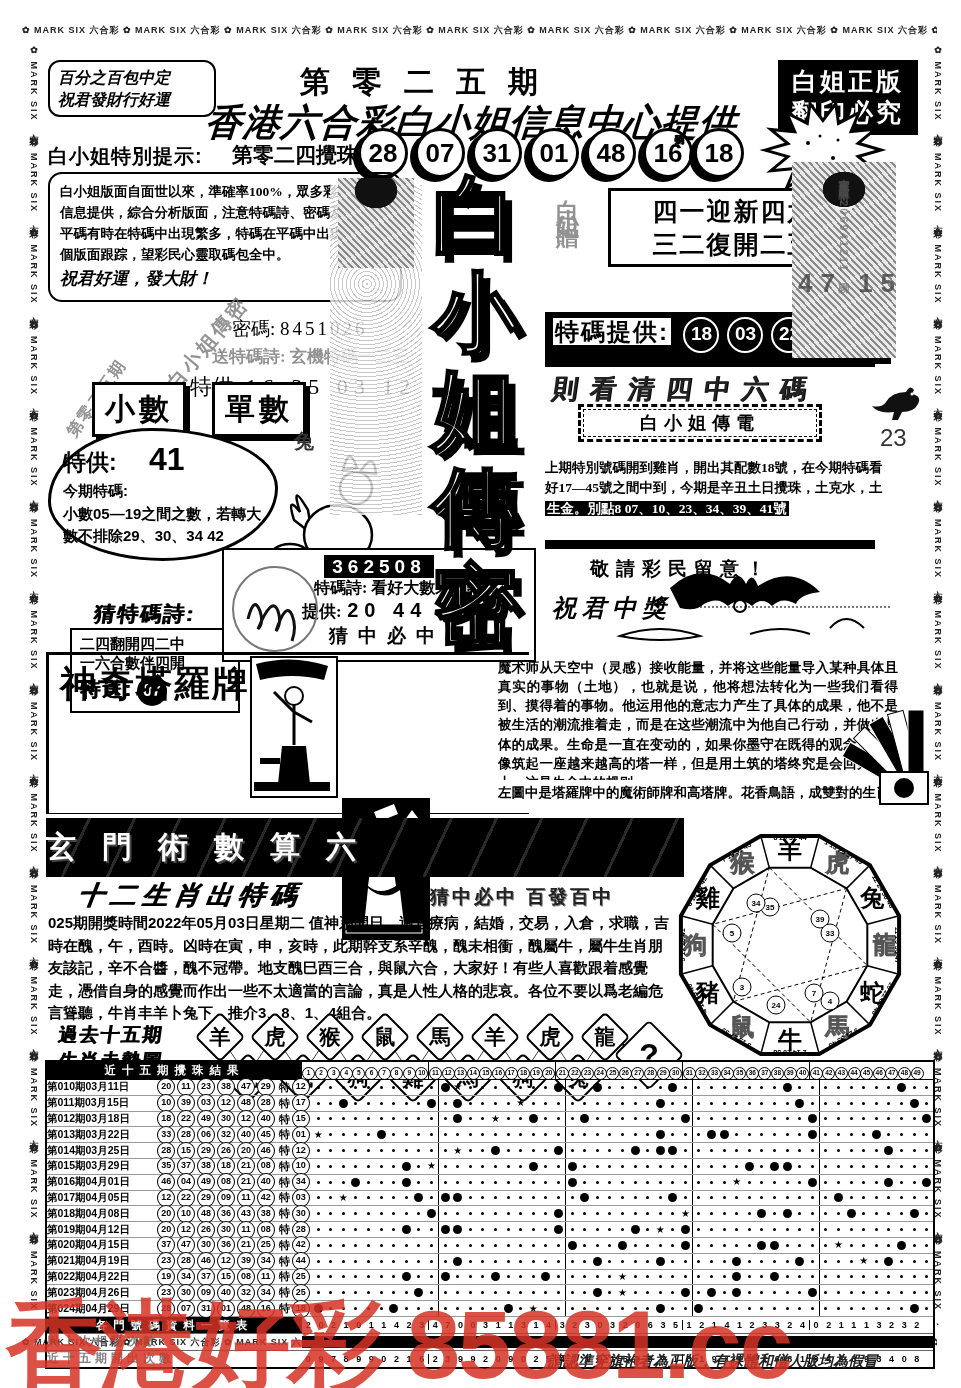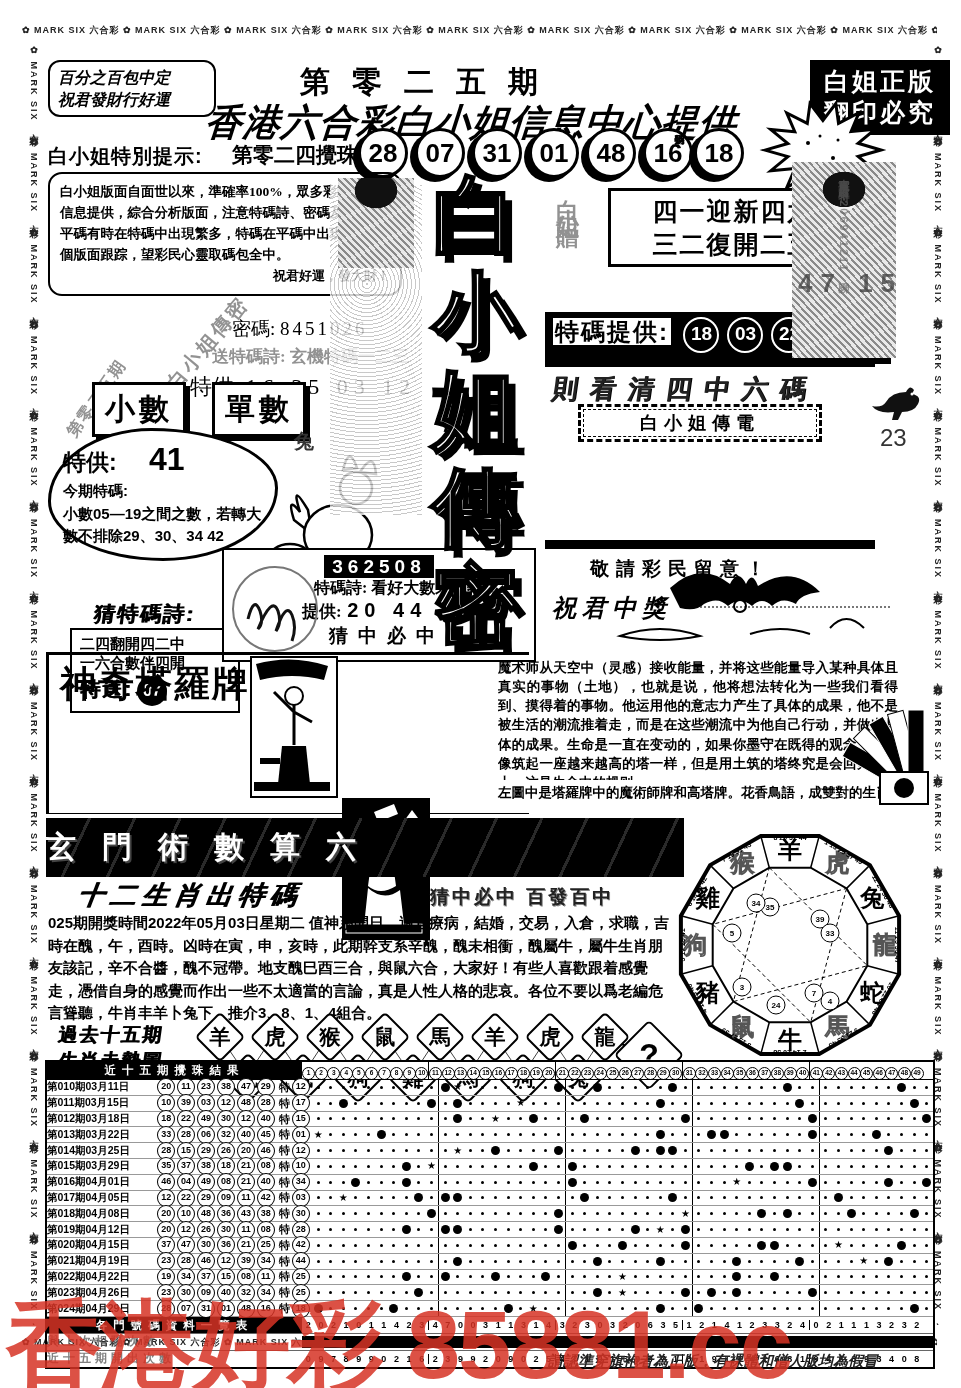--- a/index.html
+++ b/index.html
@@ -14,21 +14,21 @@
   .issue{font-size:30px;font-weight:bold;letter-spacing:22px;font-family:"Liberation Serif",serif}
   .maintitle{font-size:37px;font-weight:bold;font-style:italic;letter-spacing:1px;font-family:"Liberation Serif",serif;transform:skewX(-4deg)}
   .stamp{background:#000;color:#fff;text-align:center;padding:6px 4px;font-weight:bold;font-size:25px;line-height:1.25;letter-spacing:3px}
   .tiplabel{font-size:20px;font-weight:bold;letter-spacing:1px}
   .reslabel{font-size:21px;font-weight:bold;font-family:"Liberation Serif",serif}
   .ball{display:inline-block;width:44px;height:44px;border-radius:50%;background:#fff;border:3px solid #000;
         box-shadow:-5px 4px 0 #000;font-weight:bold;font-size:26px;line-height:44px;text-align:center;margin-right:7px}
   .speclab{writing-mode:vertical-rl;font-size:10px;font-weight:bold;line-height:1.1}
   
   .introbox{border:2px solid #000;border-radius:14px;padding:8px 10px;font-size:13.5px;font-weight:bold;line-height:1.55;font-family:"Liberation Serif",serif}
-  .wish{font-size:13px;font-weight:bold;text-align:right;font-family:"Liberation Serif",serif}
+  .wish{font-size:17px;font-weight:bold;font-style:italic;font-family:"Liberation Serif",serif}
   .kv{font-size:19px;font-weight:normal;font-family:"Liberation Serif",serif}
   .ghost{color:#777;opacity:.8;font-weight:bold}
   .sqbox{border:3px solid #000;box-shadow:4px 4px 0 #000;font-size:30px;font-weight:bold;text-align:center;
          padding:4px 10px;letter-spacing:4px;background:#fff}
   .bubble{border:3px solid #000;border-radius:45% 55% 50% 50%/55% 45% 55% 45%;padding:10px 12px;background:#fff}
   .poembox{border:2px solid #000;padding:5px 8px;background:#fff}
   .chip{display:inline-block;background:#000;color:#fff;font-weight:bold;border-radius:50%;width:30px;height:30px;line-height:30px;text-align:center;font-size:17px}
   .distress{font-weight:bold;letter-spacing:2px;text-shadow:1px 0 #000;transform:skewX(-8deg)}
   
   .secret{border:2px solid #000;background:#fff;padding:6px 10px}
@@ -103,21 +103,21 @@
   <div class="abs strip" id="strip-bottom" style="left:22px;top:1336px;width:915px;height:14px">✿ MARK SIX 六合彩   ✿ MARK SIX 六合彩   ✿ MARK SIX 六合彩   ✿ MARK SIX 六合彩   ✿ MARK SIX 六合彩   ✿ MARK SIX 六合彩   ✿ MARK SIX 六合彩   ✿ MARK SIX 六合彩   ✿ MARK SIX 六合彩   ✿ MARK SIX 六合彩   ✿ MARK SIX 六合彩   ✿ MARK SIX 六合彩   ✿ MARK SIX 六合彩   ✿ MARK SIX 六合彩   </div>
   <div class="abs strip vert" id="strip-left" style="left:26px;top:45px;height:1280px;width:14px">✿ MARK SIX 六合彩   ✿ MARK SIX 六合彩   ✿ MARK SIX 六合彩   ✿ MARK SIX 六合彩   ✿ MARK SIX 六合彩   ✿ MARK SIX 六合彩   ✿ MARK SIX 六合彩   ✿ MARK SIX 六合彩   ✿ MARK SIX 六合彩   ✿ MARK SIX 六合彩   ✿ MARK SIX 六合彩   ✿ MARK SIX 六合彩   ✿ MARK SIX 六合彩   ✿ MARK SIX 六合彩   </div>
   <div class="abs strip vert" id="strip-right" style="left:928px;top:45px;height:1280px;width:16px">✿ MARK SIX 六合彩   ✿ MARK SIX 六合彩   ✿ MARK SIX 六合彩   ✿ MARK SIX 六合彩   ✿ MARK SIX 六合彩   ✿ MARK SIX 六合彩   ✿ MARK SIX 六合彩   ✿ MARK SIX 六合彩   ✿ MARK SIX 六合彩   ✿ MARK SIX 六合彩   ✿ MARK SIX 六合彩   ✿ MARK SIX 六合彩   ✿ MARK SIX 六合彩   ✿ MARK SIX 六合彩   </div>
 
   <div class="abs promo" style="left:48px;top:60px;width:148px">
     <div>百分之百包中定</div>
     <div>祝君發財行好運</div>
   </div>
   <div class="abs issue" style="left:300px;top:62px">第零二五期</div>
   <div class="abs maintitle" style="left:205px;top:98px">香港六合彩白小姐信息中心提供</div>
-  <div class="abs stamp" style="left:810px;top:60px;width:132px">
+  <div class="abs stamp" style="left:778px;top:60px;width:132px">
     <div>白姐正版</div>
     <div>翻印必究</div>
   </div>
   <div class="abs tiplabel" style="left:48px;top:143px">白小姐特別提示:</div>
   <div class="abs reslabel" style="left:232px;top:141px">第零二四攪珠結果</div>
   <div class="abs" id="result-balls" style="left:358px;top:128px"><span class="ball">28</span><span class="ball">07</span><span class="ball">31</span><span class="ball">01</span><span class="ball">48</span><span class="ball">16</span></div>
   <div class="abs speclab" style="left:674px;top:126px">特別號碼</div>
   <div class="abs" id="special-ball-wrap" style="left:694px;top:128px">
     <span class="ball">18</span>
   </div>
@@ -224,20 +224,24 @@
     <div>三二復開二五勝</div>
   </div>
   <div class="abs blackbar" style="left:545px;top:312px;width:330px;height:44px">
     <span class="outlinew" style="font-size:24px;letter-spacing:2px">特碼提供:</span>
     <span id="tema-nums"><span class="wcirc">18</span><span class="wcirc">03</span><span class="wcirc">22</span></span>
   </div>
   <div class="abs" style="left:545px;top:360px;width:330px;height:7px;background:#000"></div>
   <div class="abs distress" style="left:552px;top:372px;font-size:26px;letter-spacing:12px;color:#222">則看清四中六碼</div>
 
   <div class="abs dashedbox" style="left:578px;top:404px;width:210px">白小姐傳電</div>
+  <div class="abs teletext" style="left:545px;top:458px;width:338px">
+    <span>上期特別號碼開到雞肖，開出其配數18號，在今期特碼看好17—45號之間中到，今期是辛丑土日攪珠，土克水，土</span>
+    <span class="hl">生金。別點8 07、10、23、34、39、41號</span>
+  </div>
   <div class="abs" style="left:545px;top:540px;width:330px;height:9px;background:#000"></div>
   <div class="abs" style="left:590px;top:556px;font-size:19px;font-weight:bold;letter-spacing:7px;font-family:'Liberation Serif',serif">敬請彩民留意！</div>
   <div class="abs script" style="left:552px;top:592px;font-size:24px;letter-spacing:6px">祝君中獎</div>
   <div class="abs" style="left:700px;top:606px;width:190px;border-top:2px dotted #777"></div>
 
   <svg class="abs" style="left:600px;top:548px" width="290" height="100" viewBox="0 0 290 100">
     <path d="M70 40 q30 -28 60 -4 q8 -16 16 0 q6 -14 12 2 q34 -22 62 6 q-20 2 -24 12 q-14 -8 -24 2 q-10 -10 -20 0 q-12 -10 -24 0 q-10 -10 -24 -2 q-8 8 -24 4 z" fill="#000"></path>
     <circle cx="140" cy="58" r="6" fill="none" stroke="#000" stroke-width="2"></circle>
     <path d="M20 88 q40 -14 80 0 q-40 8 -80 0 z" fill="none" stroke="#000" stroke-width="2"></path>
     <path d="M150 86 q30 -10 60 0" fill="none" stroke="#000" stroke-width="2"></path>

